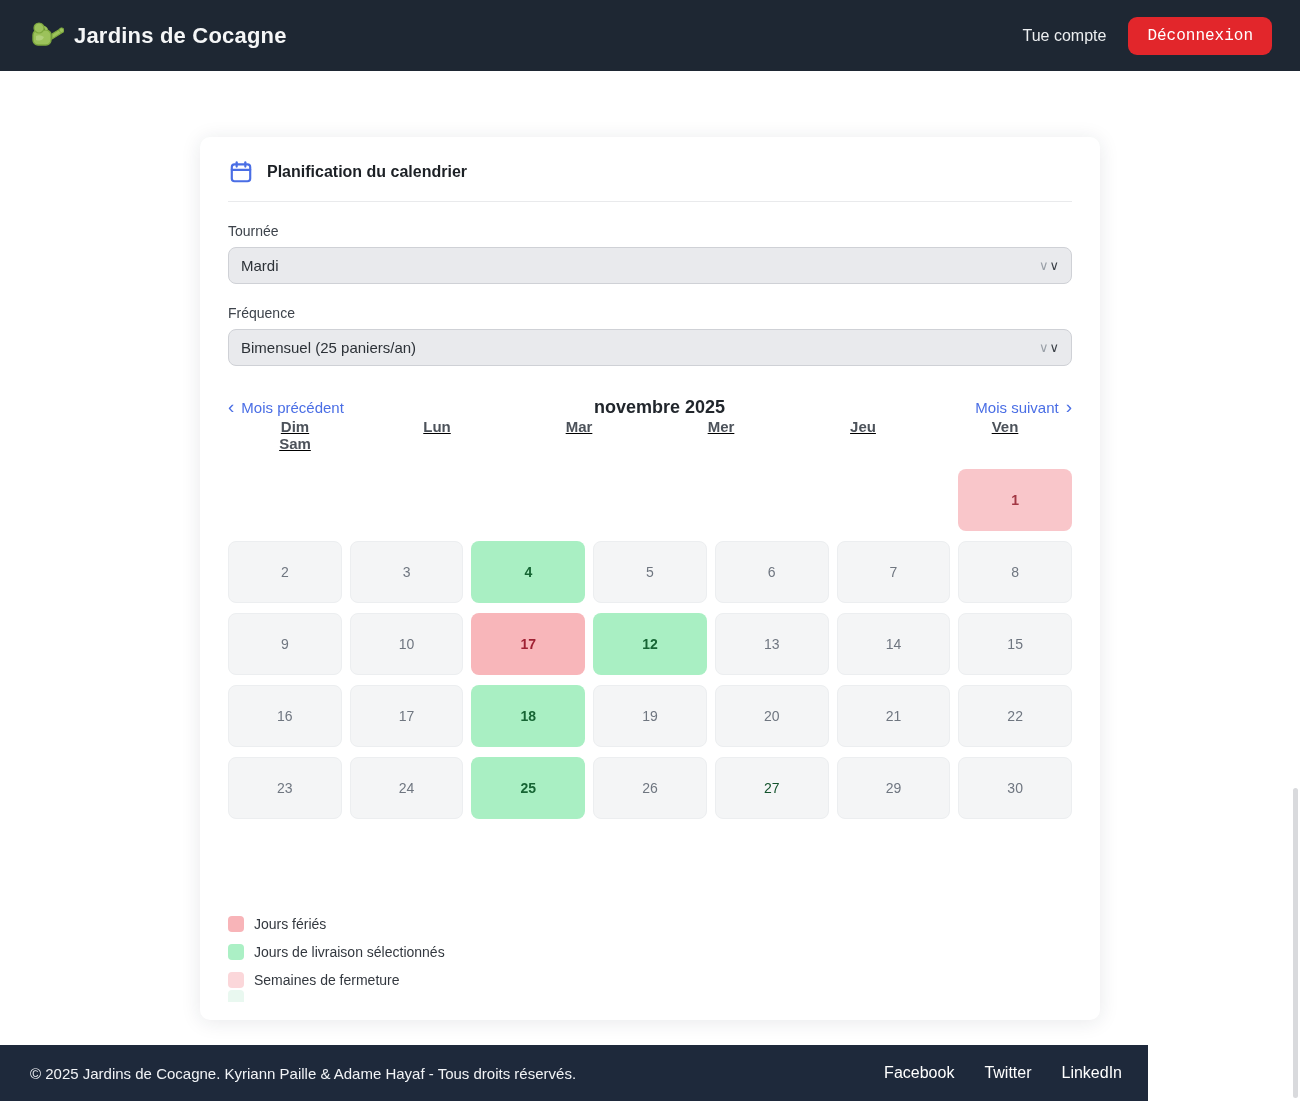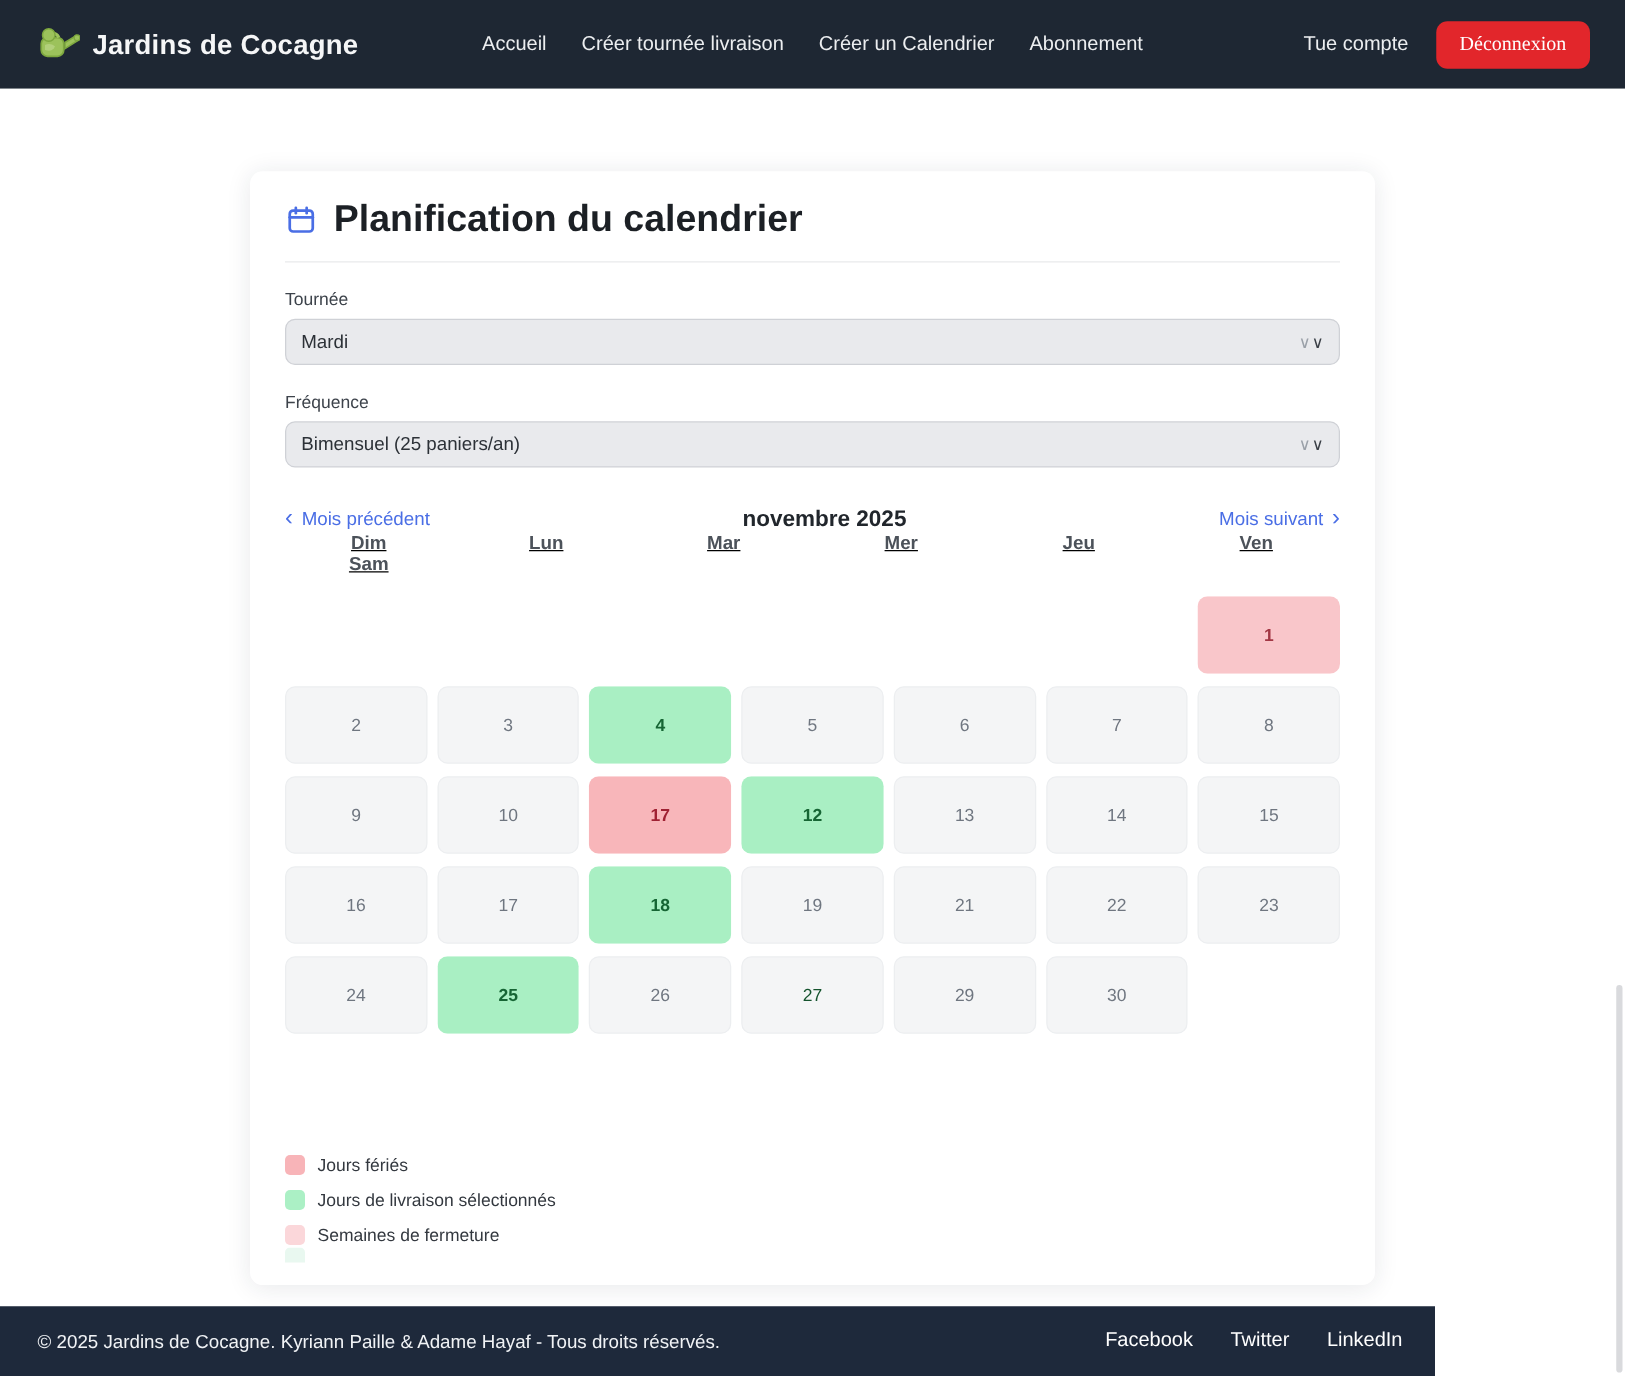--- a/index.html
+++ b/index.html
@@ -19,36 +19,36 @@
     padding: 0 28px;
   }
   .brand { display: flex; align-items: center; gap: 10px; flex: 1 1 0; }
   .brand-name { color: #f5f6f7; font-size: 22px; font-weight: 700; letter-spacing: .2px; }
   .nav-center { display: flex; align-items: center; gap: 28px; }
   .nav-link { color: #eceef0; font-size: 16px; text-decoration: none; cursor: pointer; white-space: nowrap; }
   .nav-right { flex: 1 1 0; display: flex; align-items: center; justify-content: flex-end; gap: 22px; }
   .logout-btn {
     background: #e2262b; color: #ffffff; font-size: 16px;
     border: none; border-radius: 9px; padding: 10px 19px; cursor: pointer;
-    font-family: Liberation Serif, serif;
+    font-family: Liberation Mono, monospace;
   }
 
   
   .main { height: 974px; position: relative; background: #ffffff; }
   .card {
     width: 900px; margin: 0 0 0 200px; position: relative; top: 66px;
     background: #ffffff; border-radius: 10px;
     box-shadow: 0 2px 20px rgba(30,40,60,0.10);
     padding: 22px 28px 18px;
   }
   .card-header {
     display: flex; align-items: center; gap: 13px;
     padding-bottom: 16px; border-bottom: 1px solid #e9eaec;
   }
-  .page-title { margin: 0; font-size: 30px; font-weight: 700; color: #1c2025; }
+  .page-title { margin: 0; font-size: 16px; font-weight: 700; color: #1c2025; }
 
   .field { margin-top: 21px; }
   .field-label { font-size: 14px; color: #3d434b; margin-bottom: 8px; }
   .select {
     height: 37px; width: 100%;
     background: #e9eaed; border: 1px solid #cfd1d6; border-radius: 8px;
     display: flex; align-items: center; padding: 0 12px;
     font-size: 15px; color: #2c3137; cursor: pointer;
   }
   .select-value { flex: 1; }
@@ -115,26 +115,20 @@
         <path d="M24 14 L33 8.5 L35 12 L24 19 Z" fill="#9cc25b" stroke="#7ea83f" stroke-width="1.2"></path>
         <circle cx="33.6" cy="10.2" r="2.3" fill="#9cc25b" stroke="#7ea83f" stroke-width="1"></circle>
         <rect x="5" y="10" width="18" height="15" rx="5" fill="#9cc25b" stroke="#7ea83f" stroke-width="1.4"></rect>
         <path d="M9 10 a 5.5 5.5 0 0 1 10 0" fill="none" stroke="#9cc25b" stroke-width="2.6"></path>
         <circle cx="11" cy="8" r="5" fill="#9cc25b" stroke="#7ea83f" stroke-width="1.2"></circle>
         <path d="M8 16 q4 -2 8 1 q-2 5 -8 3 Z" fill="#c5dd96" opacity="0.55"></path>
       </svg>
     </span>
     <span class="brand-name">Jardins de Cocagne</span>
   </div>
-  <nav class="nav-center">
-      <a class="nav-link">Accueil</a>
-      <a class="nav-link">Créer tournée livraison</a>
-      <a class="nav-link">Créer un Calendrier</a>
-      <a class="nav-link">Abonnement</a>
-    </nav>
   <div class="nav-right">
     <a class="nav-link">Tue compte</a>
     <button class="logout-btn">Déconnexion</button>
   </div>
 </header>
 
 <main class="main">
   <section class="card">
 
     <div class="card-header">
@@ -211,20 +205,21 @@
         <div class="day-cell default" style="background: rgb(244, 245, 246); color: rgb(111, 118, 128);">10</div>
         <div class="day-cell holiday" style="background: rgb(248, 182, 186); color: rgb(159, 33, 51); font-weight: 700;">17</div>
         <div class="day-cell selected" style="background: rgb(169, 239, 195); color: rgb(22, 101, 52); font-weight: 700;">12</div>
         <div class="day-cell default" style="background: rgb(244, 245, 246); color: rgb(111, 118, 128);">13</div>
         <div class="day-cell default" style="background: rgb(244, 245, 246); color: rgb(111, 118, 128);">14</div>
         <div class="day-cell default" style="background: rgb(244, 245, 246); color: rgb(111, 118, 128);">15</div>
         <div class="day-cell default" style="background: rgb(244, 245, 246); color: rgb(111, 118, 128);">16</div>
         <div class="day-cell default" style="background: rgb(244, 245, 246); color: rgb(111, 118, 128);">17</div>
         <div class="day-cell selected" style="background: rgb(169, 239, 195); color: rgb(22, 101, 52); font-weight: 700;">18</div>
         <div class="day-cell default" style="background: rgb(244, 245, 246); color: rgb(111, 118, 128);">19</div>
+        <div class="day-cell default" style="background: rgb(244, 245, 246); color: rgb(111, 118, 128);">20</div>
         <div class="day-cell default" style="background: rgb(244, 245, 246); color: rgb(111, 118, 128);">21</div>
         <div class="day-cell default" style="background: rgb(244, 245, 246); color: rgb(111, 118, 128);">22</div>
         <div class="day-cell default" style="background: rgb(244, 245, 246); color: rgb(111, 118, 128);">23</div>
         <div class="day-cell default" style="background: rgb(244, 245, 246); color: rgb(111, 118, 128);">24</div>
         <div class="day-cell selected" style="background: rgb(169, 239, 195); color: rgb(22, 101, 52); font-weight: 700;">25</div>
         <div class="day-cell default" style="background: rgb(244, 245, 246); color: rgb(111, 118, 128);">26</div>
         <div class="day-cell default" style="background: rgb(244, 245, 246); color: #14532d;">27</div>
         <div class="day-cell default" style="background: rgb(244, 245, 246); color: rgb(111, 118, 128);">29</div>
         <div class="day-cell default" style="background: rgb(244, 245, 246); color: rgb(111, 118, 128);">30</div>
         <div class="day-cell empty"></div>

